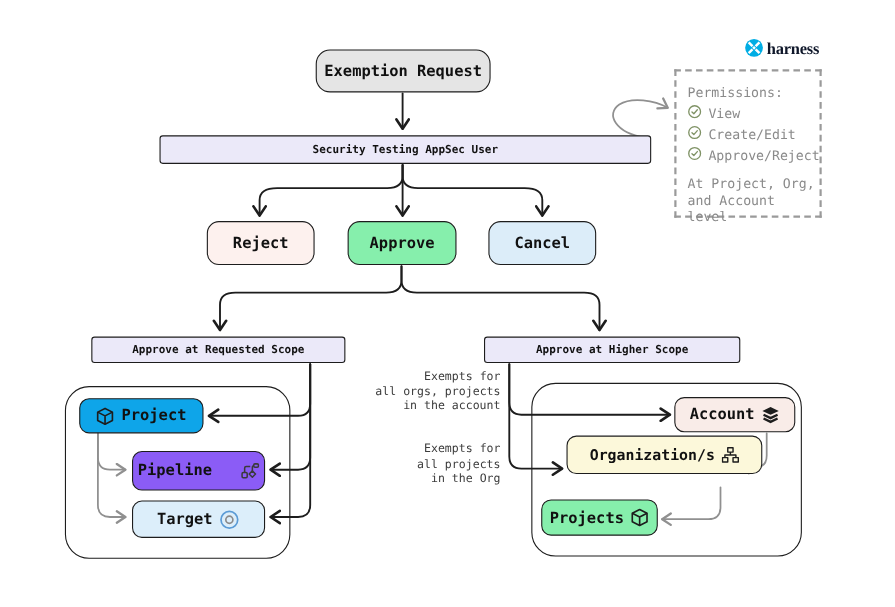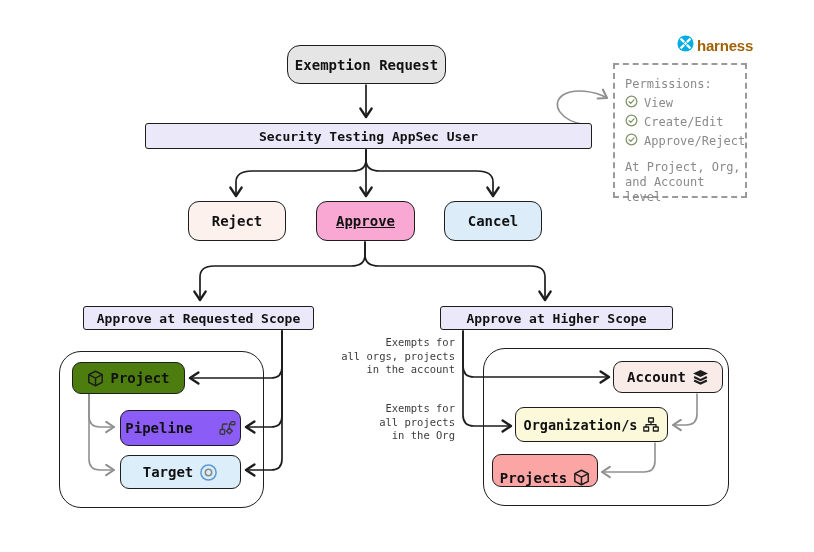--- a/index.html
+++ b/index.html
@@ -10,49 +10,49 @@
 
   
   .container{position:absolute;background:#fff;border:1.7px solid #1d1d1d;border-radius:22px;z-index:1;}
   #left-container{left:59px;top:351px;width:203px;height:155px;}
   #right-container{left:483px;top:348px;width:244px;height:156px;}
 
   
   .node{position:absolute;z-index:3;display:flex;align-items:center;justify-content:center;
         gap:6px;border:1.7px solid #1d1d1d;border-radius:11px;font-weight:700;font-size:14px;
         box-sizing:border-box;white-space:nowrap;}
-  .hdr{border-radius:3px;font-size:13px;border-width:1.8px;}
+  .hdr{border-radius:3px;font-size:10px;border-width:1.8px;}
 
   #exemption{left:287px;top:45px;width:159px;height:39px;border-radius:13px;}
   #appsec{left:145px;top:123px;width:447px;height:26px;}
   #reject{left:188px;top:201px;width:98px;height:40px;}
   #approve{left:316px;top:201px;width:99px;height:40px;}
   #cancel{left:444px;top:201px;width:98px;height:40px;}
   #req-scope{left:83px;top:306px;width:231px;height:24px;}
   #high-scope{left:440px;top:306px;width:233px;height:24px;}
   #project{left:72px;top:362px;width:113px;height:32px;border-radius:9px;}
   #pipeline{left:120px;top:410px;width:121px;height:36px;border-radius:9px;}
   #target{left:120px;top:455px;width:121px;height:34px;border-radius:9px;}
   #account{left:613px;top:361px;width:110px;height:32px;border-radius:9px;}
-  #organizations{left:515px;top:407px;width:153px;height:35px;border-radius:9px;font-size:13.5px;text-align:center;}
+  #organizations{left:515px;top:396px;width:178px;height:35px;border-radius:9px;font-size:13.5px;text-align:center;}
   #projects{left:492px;top:454px;width:106px;height:33px;border-radius:9px;}
 
   .node .ic{display:flex;align-items:center;flex:0 0 auto;}
 
   
   .perm{position:absolute;left:613px;top:63px;width:134px;height:135px;z-index:3;
         border:2px dashed #9a9a9a;box-sizing:border-box;color:#8a8a8a;
         font-size:12px;padding:12px 0 0 10px;}
   .perm .title{margin-bottom:4px;}
   .perm .row{display:flex;align-items:center;gap:6px;margin-bottom:3px;}
   .perm .footer{margin-top:11px;white-space:pre-line;line-height:15px;}
 
   
   .brand{position:absolute;left:677px;top:35px;height:20px;display:flex;align-items:center;gap:3px;z-index:3;}
-  .brand .word{font-family:Liberation Sans, sans-serif;font-weight:700;font-size:15px;color:#a16207;letter-spacing:-0.2px;}
+  .brand .word{font-family:Liberation Serif, serif;font-weight:700;font-size:15px;color:#0f172a;letter-spacing:-0.2px;}
 
   
   .note{position:absolute;z-index:3;text-align:right;white-space:pre-line;
         font-size:10.5px;line-height:13.5px;color:#3c3c3c;width:130px;}
   #note-account{left:325px;top:336px;}
   #note-org{left:325px;top:402px;}
 </style>
 </head>
 <body>
 
@@ -138,37 +138,37 @@
     <span>Exemption Request</span>
   </div>
 
   <div class="node hdr" id="appsec" style="background: rgb(235, 233, 249);">
     <span>Security Testing AppSec User</span>
   </div>
 
   <div class="node" id="reject" style="background: rgb(253, 241, 238);">
     <span>Reject</span>
   </div>
-  <div class="node" id="approve" style="background: #f9a8d4; text-decoration: underline;">
+  <div class="node" id="approve" style="background: #86efac;">
     <span>Approve</span>
   </div>
   <div class="node" id="cancel" style="background: rgb(220, 237, 249);">
     <span>Cancel</span>
   </div>
 
   <div class="node hdr" id="req-scope" style="background: rgb(235, 233, 249);">
     <span>Approve at Requested Scope</span>
   </div>
   <div class="node hdr" id="high-scope" style="background: rgb(235, 233, 249);">
     <span>Approve at Higher Scope</span>
   </div>
 
   <div class="container" id="left-container"></div>
 
-  <div class="node" id="project" style="background: #4d7c0f;">
+  <div class="node" id="project" style="background: #0ea5e9;">
     <span class="ic">
       <svg width="17" height="17" viewBox="0 0 16 16" fill="none" stroke="#1d1d1d" stroke-width="1.4" stroke-linejoin="round">
         <path d="M8 1.2 L14.3 4.4 V11.6 L8 14.8 L1.7 11.6 V4.4 Z"></path>
         <path d="M1.7 4.4 L8 7.6 L14.3 4.4 M8 7.6 V14.8"></path>
       </svg>
     </span>
     <span>Project</span>
   </div>
 
   <div class="node" id="pipeline" style="background: #8b5cf6; gap: 26px;">
@@ -211,21 +211,21 @@
     <span class="ic">
       <svg width="16" height="16" viewBox="0 0 16 16" fill="none" stroke="#1d1d1d" stroke-width="1.3" stroke-linejoin="round">
         <rect x="5.6" y="1" width="4.8" height="4"></rect>
         <path d="M8 5 V7.6 M3 10 V7.6 H13 V10"></path>
         <rect x="0.8" y="10" width="4.8" height="4"></rect>
         <rect x="10.4" y="10" width="4.8" height="4"></rect>
       </svg>
     </span>
   </div>
 
-  <div class="node" id="projects" style="background: #fca5a5; align-items: flex-end;">
+  <div class="node" id="projects" style="background: #86efac;">
     <span>Projects</span>
     <span class="ic">
       <svg width="17" height="17" viewBox="0 0 16 16" fill="none" stroke="#1d1d1d" stroke-width="1.4" stroke-linejoin="round">
         <path d="M8 1.2 L14.3 4.4 V11.6 L8 14.8 L1.7 11.6 V4.4 Z"></path>
         <path d="M1.7 4.4 L8 7.6 L14.3 4.4 M8 7.6 V14.8"></path>
       </svg>
     </span>
   </div>
 
   <div class="note" id="note-account">Exempts for

